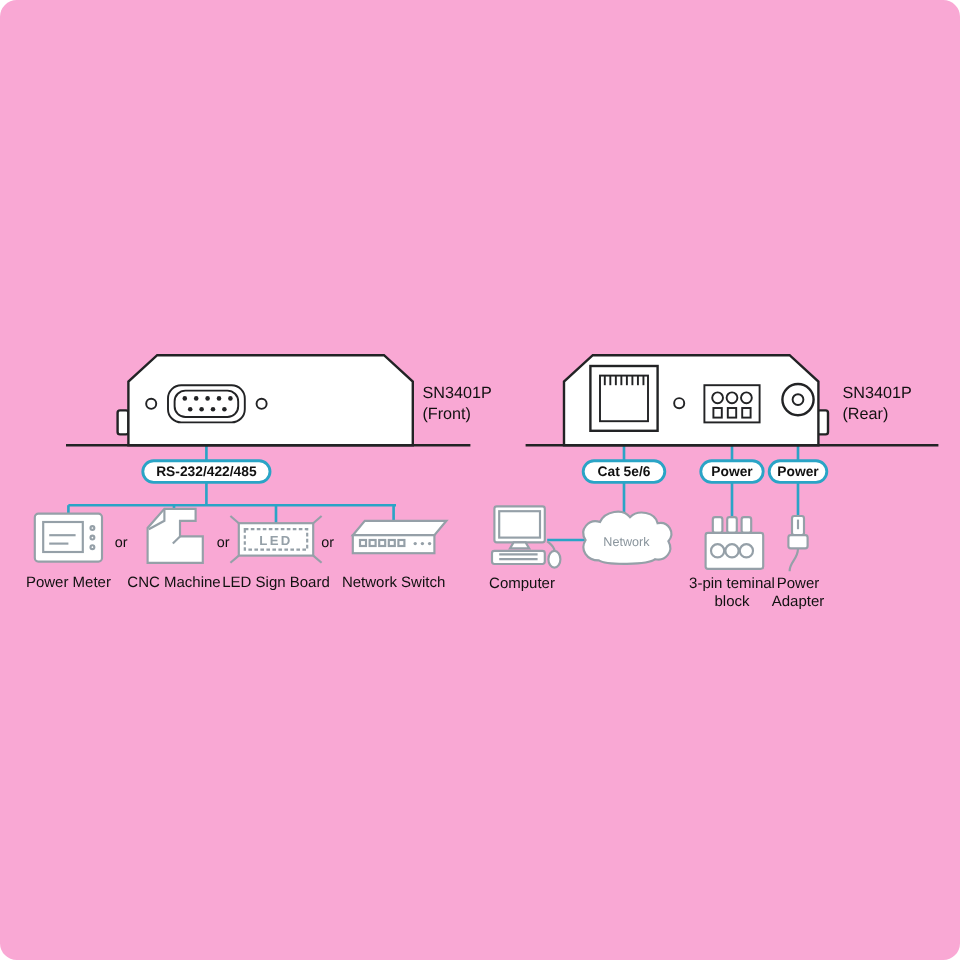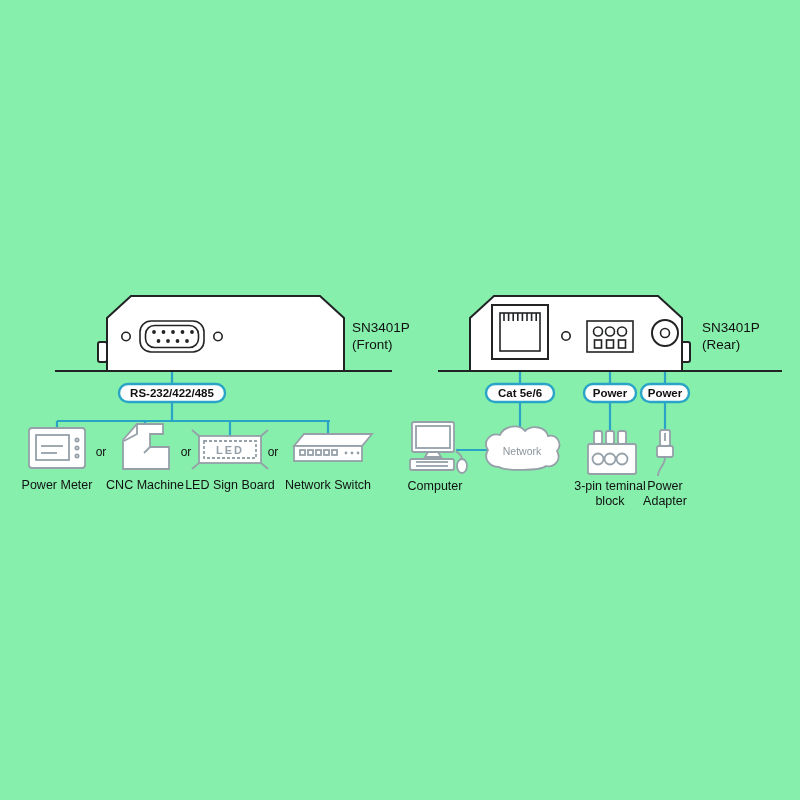--- a/index.html
+++ b/index.html
@@ -1,17 +1,17 @@
 <!DOCTYPE html>
 <html><head>
 <meta charset="utf-8">
 <style>
   html,body{margin:0;padding:0;background:#ffffff;}
-  #canvas{position:relative;width:800px;height:800px;background:#86efac;overflow:hidden;
-          font-family:"Liberation Sans", sans-serif;}
+  #canvas{position:relative;width:800px;height:800px;background:#f9a8d4;overflow:hidden;
+          font-family:"Liberation Sans", sans-serif;border-radius:14px;}
   svg{position:absolute;top:0;left:0;}
   .dev{stroke:#222325;stroke-width:2;fill:#ffffff;}
   .devthin{stroke:#222325;stroke-width:1.6;fill:#ffffff;}
   .pinfill{fill:#222325;stroke:none;}
   .cyan{stroke:#2AA4C6;stroke-width:2.2;fill:none;}
   .pill{stroke:#2AA4C6;stroke-width:2.4;fill:#ffffff;}
   .pilltext{font-size:11.5px;font-weight:bold;fill:#111;text-anchor:middle;}
   .title{font-size:13.5px;fill:#111;}
   .lbl{font-size:12.5px;fill:#111;text-anchor:middle;}
   .ortext{font-size:12px;fill:#111;text-anchor:middle;}

